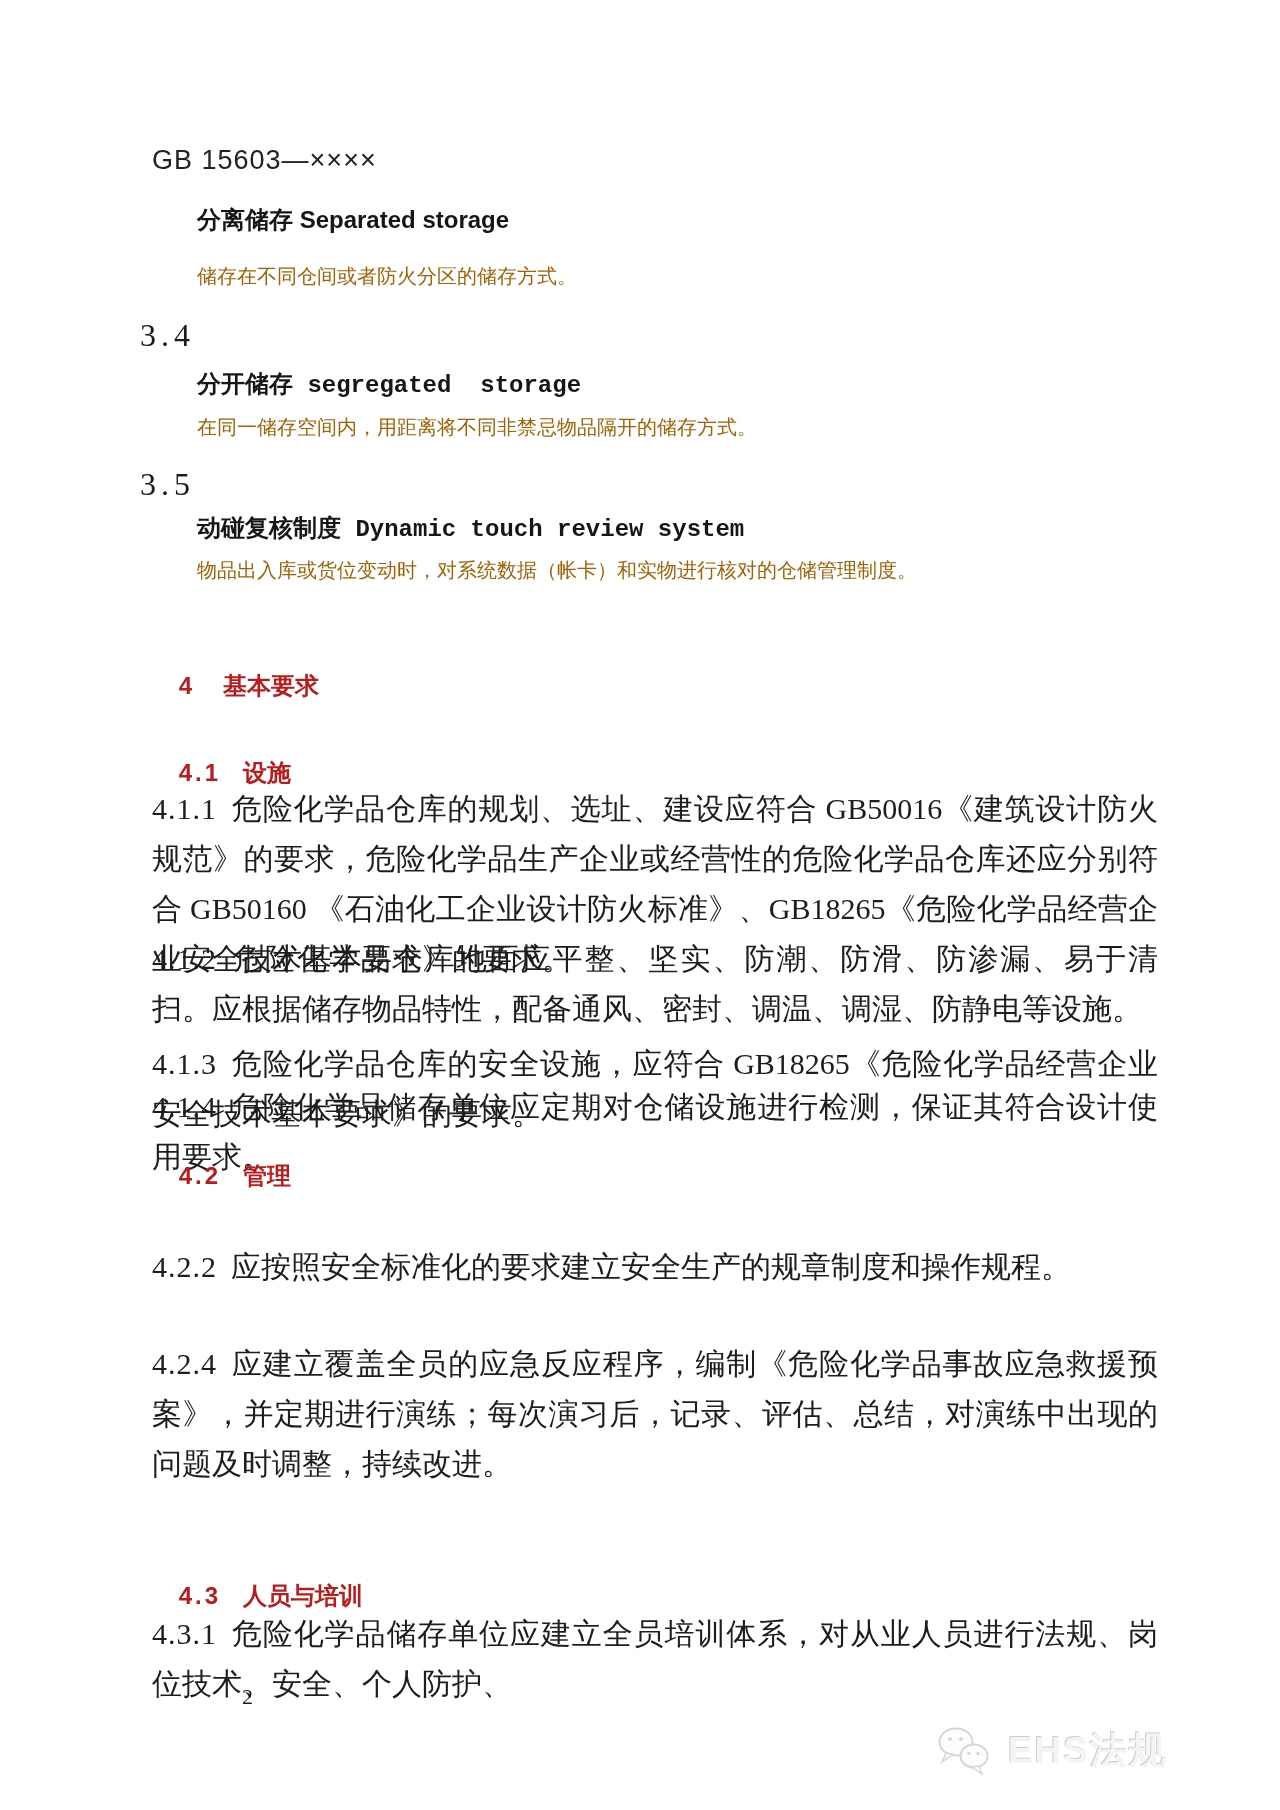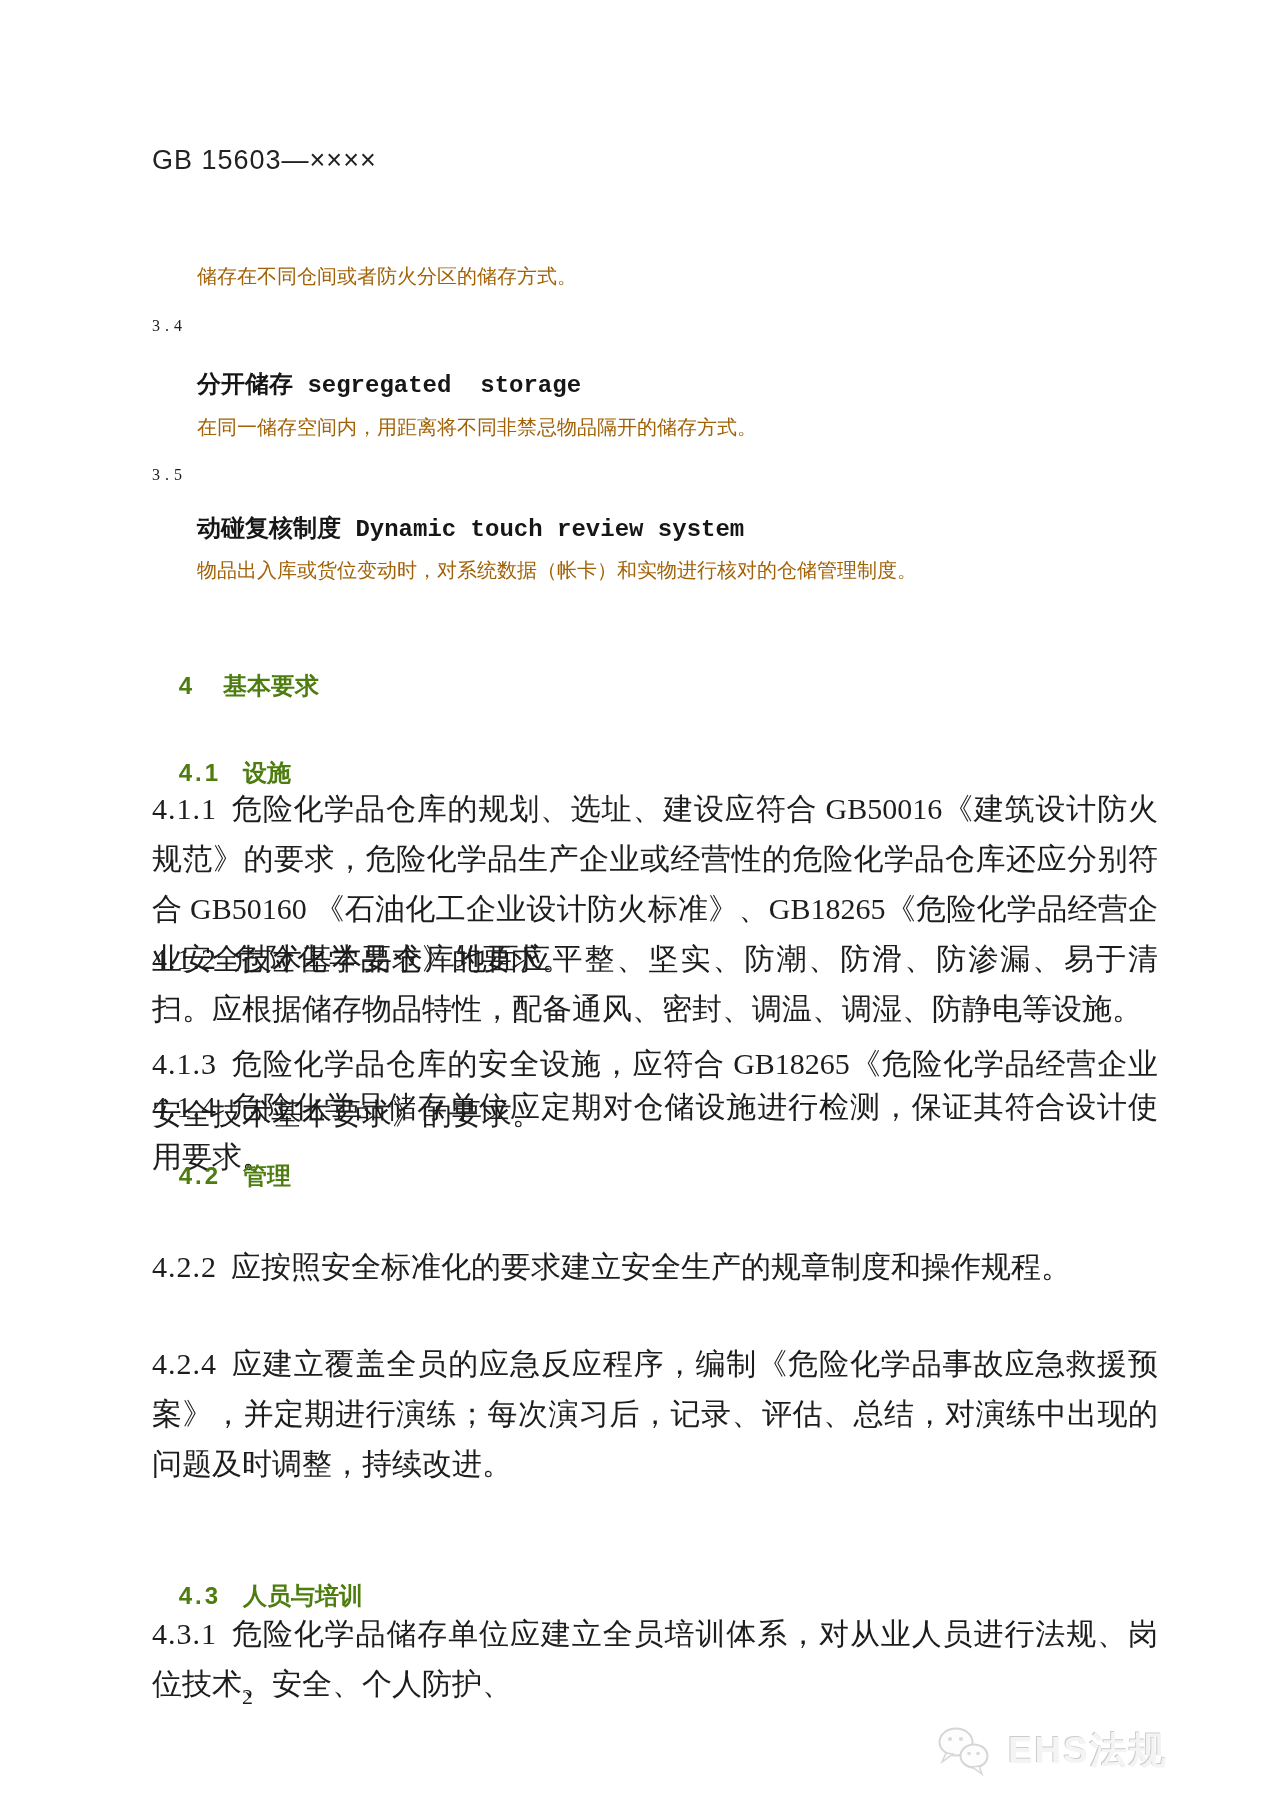--- a/index.html
+++ b/index.html
@@ -21,22 +21,22 @@
     left: 152px;
     font-family: "Liberation Sans", "DejaVu Sans", sans-serif;
     font-size: 27px;
     font-weight: 500;
     letter-spacing: 1px;
     color: #222222;
     white-space: pre;
   }
   .term-num {
     position: absolute;
-    left: 152px;
-    font-size: 16px;
+    left: 140px;
+    font-size: 32px;
     letter-spacing: 5px;
     color: #1b1b1b;
   }
   .term-title {
     position: absolute;
     left: 197px;
     font-size: 24px;
     font-weight: bold;
     color: #161616;
     white-space: pre;
@@ -49,21 +49,21 @@
     font-size: 20px;
     white-space: pre;
     color: #a16207;
   }
   .heading {
     position: absolute;
     left: 152px;
     font-family: "Liberation Sans", "DejaVu Sans", sans-serif;
     font-size: 24px;
     font-weight: bold;
-    color: #4d7c0f;
+    color: #b91c1c;
     white-space: pre;
   }
   .heading .hnum { letter-spacing: 3px; }
   .heading.chapter .hnum { margin-right: 28px; }
   .heading.section .hnum { margin-right: 22px; }
   .clause {
     position: absolute;
     left: 152px;
     width: 1006px;
     font-size: 30px;
@@ -96,20 +96,21 @@
     white-space: pre;
   }
 </style>
 </head>
 <body>
 
 <div class="page">
 
   <div class="doc-code" style="top:145px">GB 15603—××××</div>
 
+  <div class="term-title sans" style="top:204px">分离储存 Separated storage</div>
   <div class="body-line" style="top:263px">储存在不同仓间或者防火分区的储存方式。</div>
 
   <div class="term-num" style="top:317px">3.4</div>
   <div class="term-title mono" style="top:368px">分开储存 segregated  storage</div>
   <div class="body-line" style="top:414px">在同一储存空间内，用距离将不同非禁忌物品隔开的储存方式。</div>
 
   <div class="term-num" style="top:466px">3.5</div>
   <div class="term-title mono" style="top:512px">动碰复核制度 Dynamic touch review system</div>
   <div class="body-line" style="top:557px">物品出入库或货位变动时，对系统数据（帐卡）和实物进行核对的仓储管理制度。</div>
 

